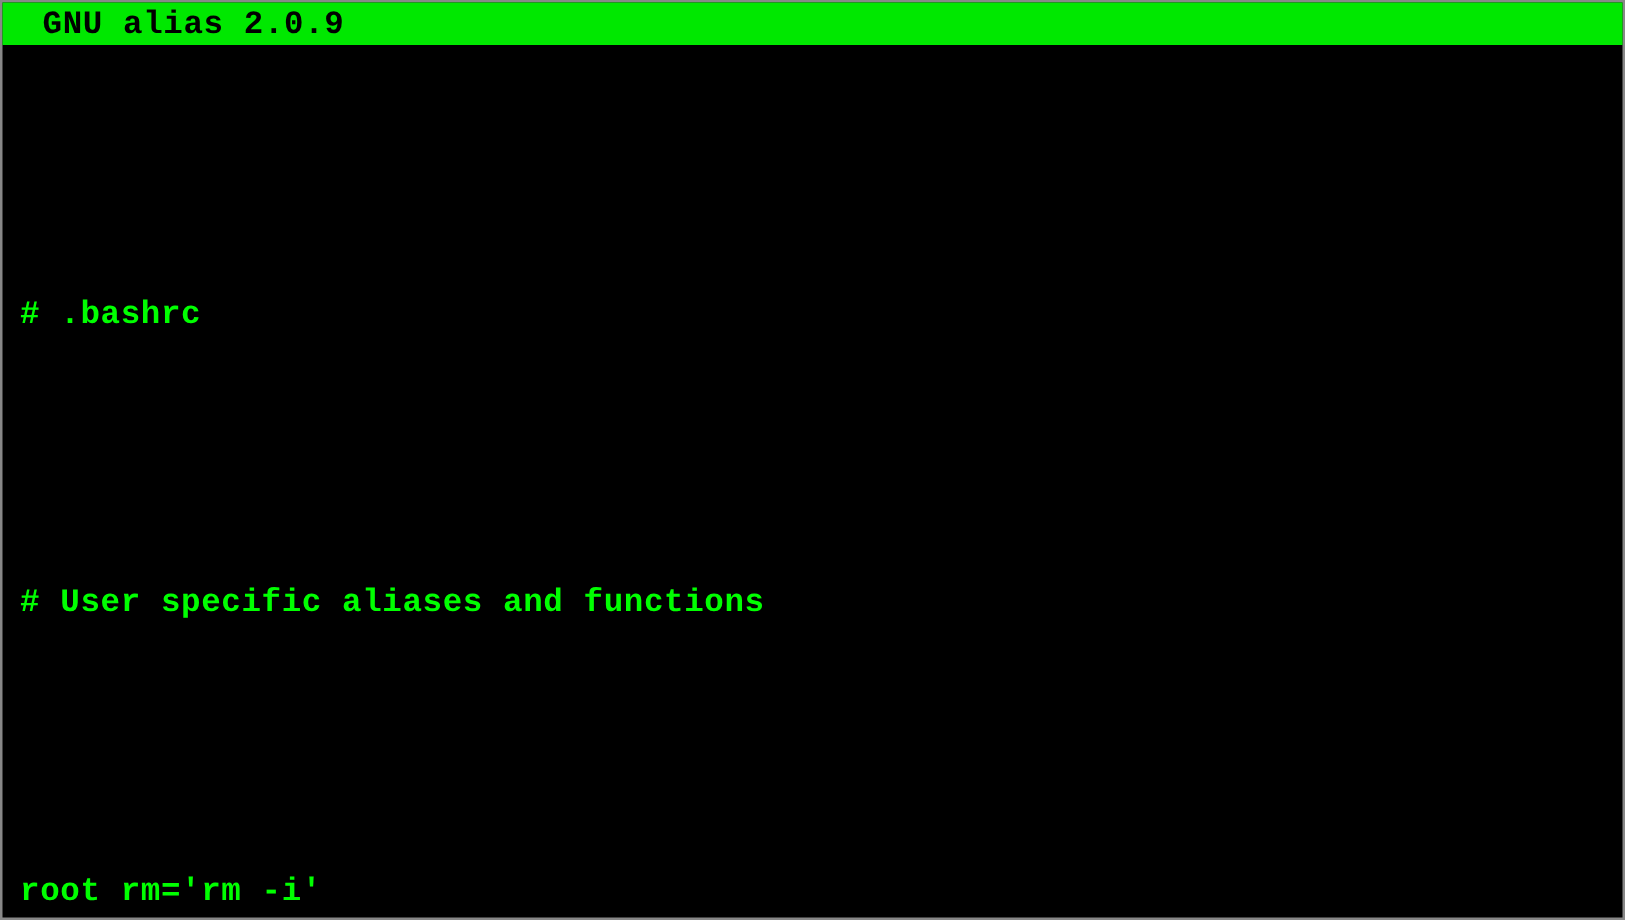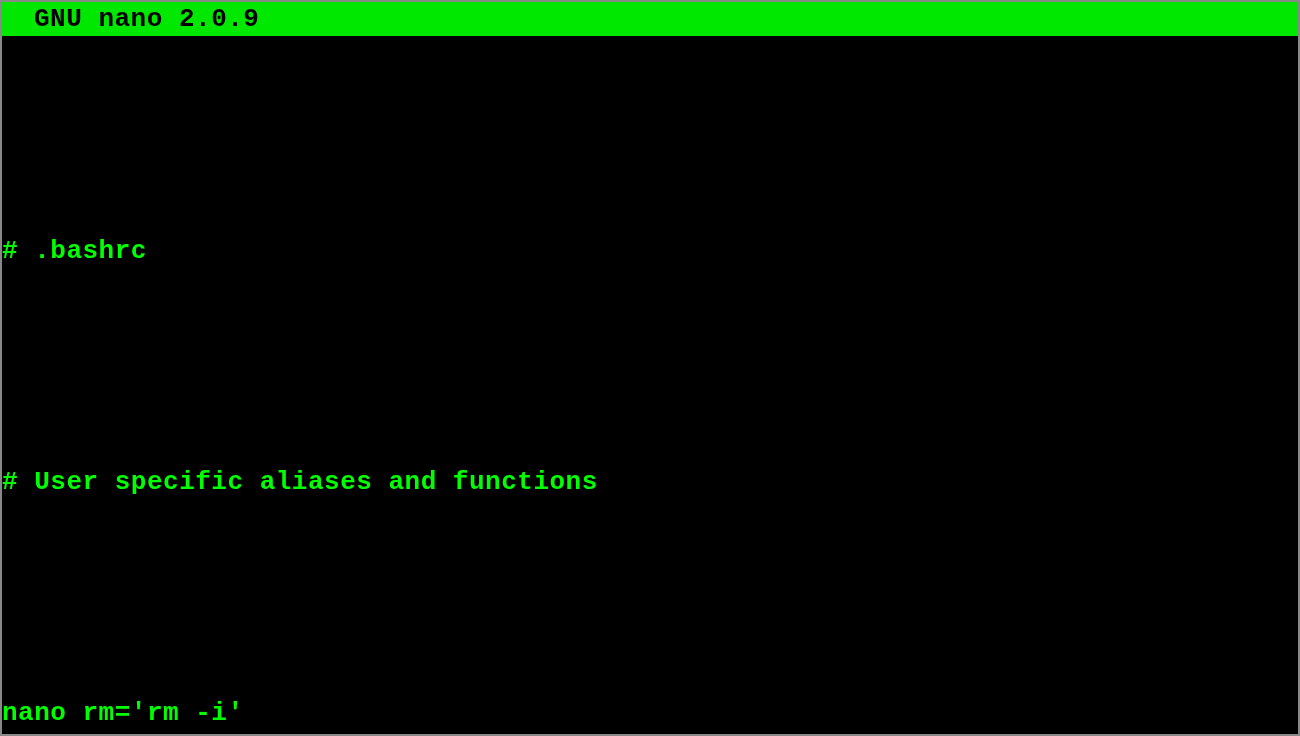--- a/index.html
+++ b/index.html
@@ -36,44 +36,44 @@
       align-items: center;
     }
     .titlebar-left {
       padding-left: 24px;
     }
     .titlebar-right {
       padding-right: 4px;
     }
     .editor {
       flex: 1;
-      padding: 4px 0;
+      padding: 4px 14px;
       white-space: pre;
       line-height: 1.48;
       overflow: hidden;
     }
     .line {
       display: block;
       min-height: 1.48em;
     }
   </style>
 </head>
 <body>
 
 <div class="window">
   <div class="titlebar">
-    <span class="titlebar-left">GNU nano 2.0.9</span>
+    <span class="titlebar-left">GNU alias 2.0.9</span>
   </div>
   <div class="editor">
     <span class="line"></span>
     <span class="line"># .bashrc</span>
     <span class="line"></span>
     <span class="line"># User specific aliases and functions</span>
     <span class="line"></span>
-    <span class="line">nano rm='rm -i'</span>
+    <span class="line">root rm='rm -i'</span>
     
     
     
     
     
     
     
     
     
     

